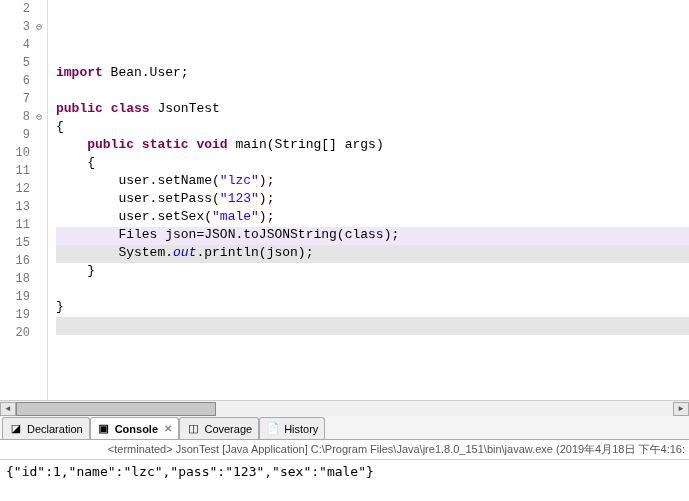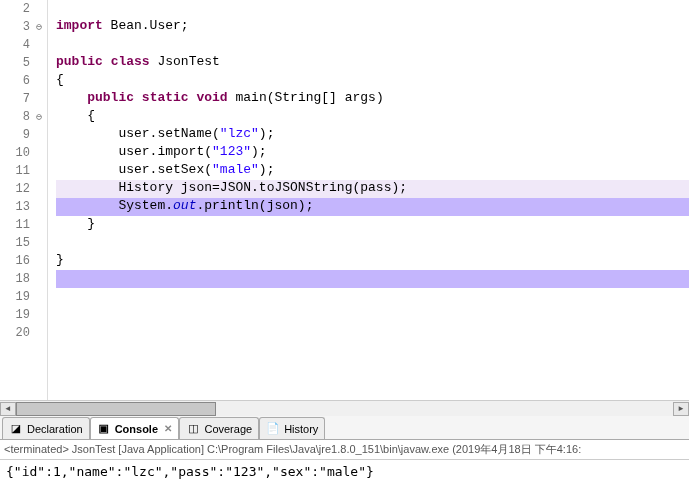--- a/index.html
+++ b/index.html
@@ -3,43 +3,43 @@
 <meta charset="utf-8">
 <style>
   * { margin: 0; padding: 0; box-sizing: border-box; }
   body { font-family: Consolas, 'Courier New', monospace; font-size: 13px; background: #fff; overflow: hidden; width: 689px; height: 501px; }
   
   .editor { display: flex; height: 400px; overflow: auto; background: #fff; }
   .gutter { background: #fff; border-right: 1px solid #ddd; width: 48px; flex-shrink: 0; }
   .line-row { display: flex; height: 18px; align-items: center; }
   .lineno { width: 32px; text-align: right; color: #787878; padding-right: 2px; font-size: 12px; }
   .marker { width: 14px; text-align: center; color: #787878; font-size: 10px; }
-  .code-area { flex: 1; padding-left: 8px; }
+  .code-area { flex: 1; padding-left: 8px; margin-top: 47px; }
   .code-line { height: 18px; white-space: pre; }
-  .code-line.highlight { background: #c4b5fd; }
+  .code-line.highlight { background: #e5e5e5; }
   .code-line.highlight2 { background: #f0e8f8; }
   
   .kw { color: #7f0055; font-weight: bold; }
   .str { color: #2a00ff; }
   .field { color: #0000c0; font-style: italic; }
   .static-method { }
   .plain { color: #000; }
   
   .scrollbar-h { height: 16px; background: #f0f0f0; border-top: 1px solid #ccc; display: flex; align-items: center; }
   .sb-btn { width: 16px; height: 14px; background: #e8e8e8; border: 1px solid #aaa; display: flex; align-items: center; justify-content: center; font-size: 8px; color: #555; }
   .sb-track { flex: 1; height: 14px; position: relative; }
   .sb-thumb { position: absolute; left: 0; width: 200px; height: 14px; background: #c8c8c8; border: 1px solid #888; }
   
   .tabs-row { height: 24px; background: #f5f5f5; border-bottom: 1px solid #aaa; display: flex; align-items: flex-end; padding-left: 2px; }
   .tab { display: flex; align-items: center; height: 22px; padding: 0 6px; border: 1px solid #aaa; border-bottom: none; background: #eee; margin-right: 0; border-radius: 3px 3px 0 0; gap: 4px; font-family: Tahoma, sans-serif; font-size: 11px; }
   .tab.active { background: #fff; font-weight: bold; }
   .tab-icon { width: 14px; height: 14px; display: inline-flex; align-items: center; justify-content: center; }
   .close-x { font-size: 10px; color: #888; margin-left: 2px; }
   
-  .status-line { padding: 2px 4px; font-family: Tahoma, sans-serif; font-size: 11px; color: #555; border-bottom: 1px solid #ccc; white-space: nowrap; overflow: hidden; }
+  .status-line { padding: 2px 4px; font-family: Tahoma, sans-serif; font-size: 11px; color: #555; border-bottom: 1px solid #ccc; white-space: nowrap; overflow: hidden; text-align: right; }
   .console-out { padding: 4px 6px; font-family: Consolas, monospace; font-size: 13px; color: #000; }
 </style>
 </head>
 <body>
 
 <div class="editor">
   <div class="gutter" id="gutter">
       <div class="line-row">
         <div class="lineno">2</div>
         <div class="marker"></div>
@@ -119,23 +119,23 @@
     </div>
   <div class="code-area" id="code-area">
       <div class="code-line"></div>
       <div class="code-line"><span class="kw">import</span><span class="plain"> Bean.User;</span></div>
       <div class="code-line"></div>
       <div class="code-line"><span class="kw">public</span><span class="plain"> </span><span class="kw">class</span><span class="plain"> JsonTest</span></div>
       <div class="code-line"><span class="plain">{</span></div>
       <div class="code-line"><span class="plain">    </span><span class="kw">public</span><span class="plain"> </span><span class="kw">static</span><span class="plain"> </span><span class="kw">void</span><span class="plain"> main(String[] args)</span></div>
       <div class="code-line"><span class="plain">    {</span></div>
       <div class="code-line"><span class="plain">        user.setName(</span><span class="str">"lzc"</span><span class="plain">);</span></div>
-      <div class="code-line"><span class="plain">        user.import(</span><span class="str">"123"</span><span class="plain">);</span></div>
+      <div class="code-line"><span class="plain">        user.setPass(</span><span class="str">"123"</span><span class="plain">);</span></div>
       <div class="code-line"><span class="plain">        user.setSex(</span><span class="str">"male"</span><span class="plain">);</span></div>
-      <div class="code-line highlight2"><span class="plain">        History json=JSON.</span><span class="static-method">toJSONString</span><span class="plain">(pass);</span></div>
+      <div class="code-line highlight2"><span class="plain">        Files json=JSON.</span><span class="static-method">toJSONString</span><span class="plain">(class);</span></div>
       <div class="code-line highlight"><span class="plain">        System.</span><span class="field">out</span><span class="plain">.println(json);</span></div>
       <div class="code-line"><span class="plain">    }</span></div>
       <div class="code-line"></div>
       <div class="code-line"><span class="plain">}</span></div>
       <div class="code-line highlight"></div>
     </div>
 </div>
 
 <div class="scrollbar-h">
   <div class="sb-btn">◄</div>

